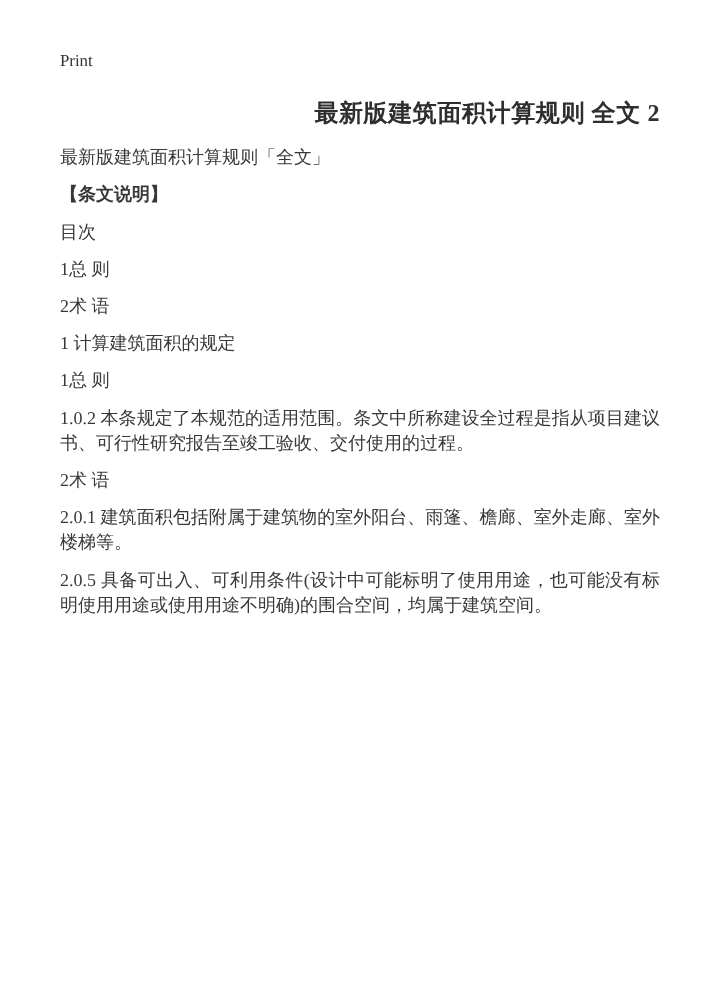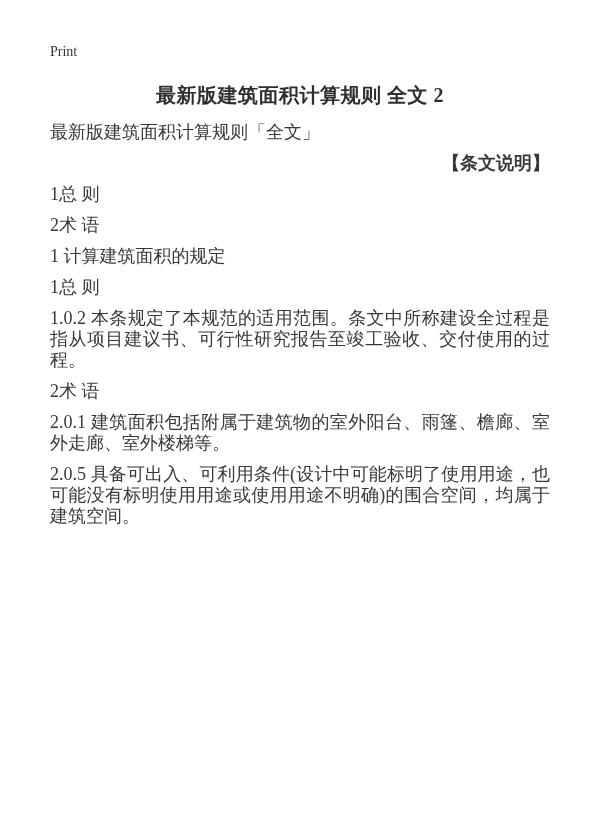--- a/index.html
+++ b/index.html
@@ -17,45 +17,46 @@
   .print-label {
     font-size: 14px;
     line-height: 16px;
     margin: 0 0 22px 0;
     color: #333333;
   }
   .doc-title {
     font-size: 20px;
     line-height: 26px;
     font-weight: bold;
-    text-align: center;
+    text-align: right;
     margin: 0 0 14px 0;
     color: #2e2e2e;
     letter-spacing: 0.5px;
   }
   .line, .para {
-    font-size: 18px;
+    font-size: 15px;
     line-height: 21px;
     margin: 0 0 10px 0;
   }
   .para { text-align: justify; }
-  .bold { font-weight: bold; text-align: right; }
+  .bold { font-weight: bold; }
 </style>
 </head>
 <body>
 
 <div class="page">
   <div class="print-label">Print</div>
 
   <h1 class="doc-title">最新版建筑面积计算规则 全文 2</h1>
 
   <p class="line">最新版建筑面积计算规则「全文」</p>
 
   <p class="line bold">【条文说明】</p>
 
+  <p class="line">目次</p>
 
   <p class="line">1总 则</p>
 
   <p class="line">2术 语</p>
 
   <p class="line">1 计算建筑面积的规定</p>
 
   <p class="line">1总 则</p>
 
 

